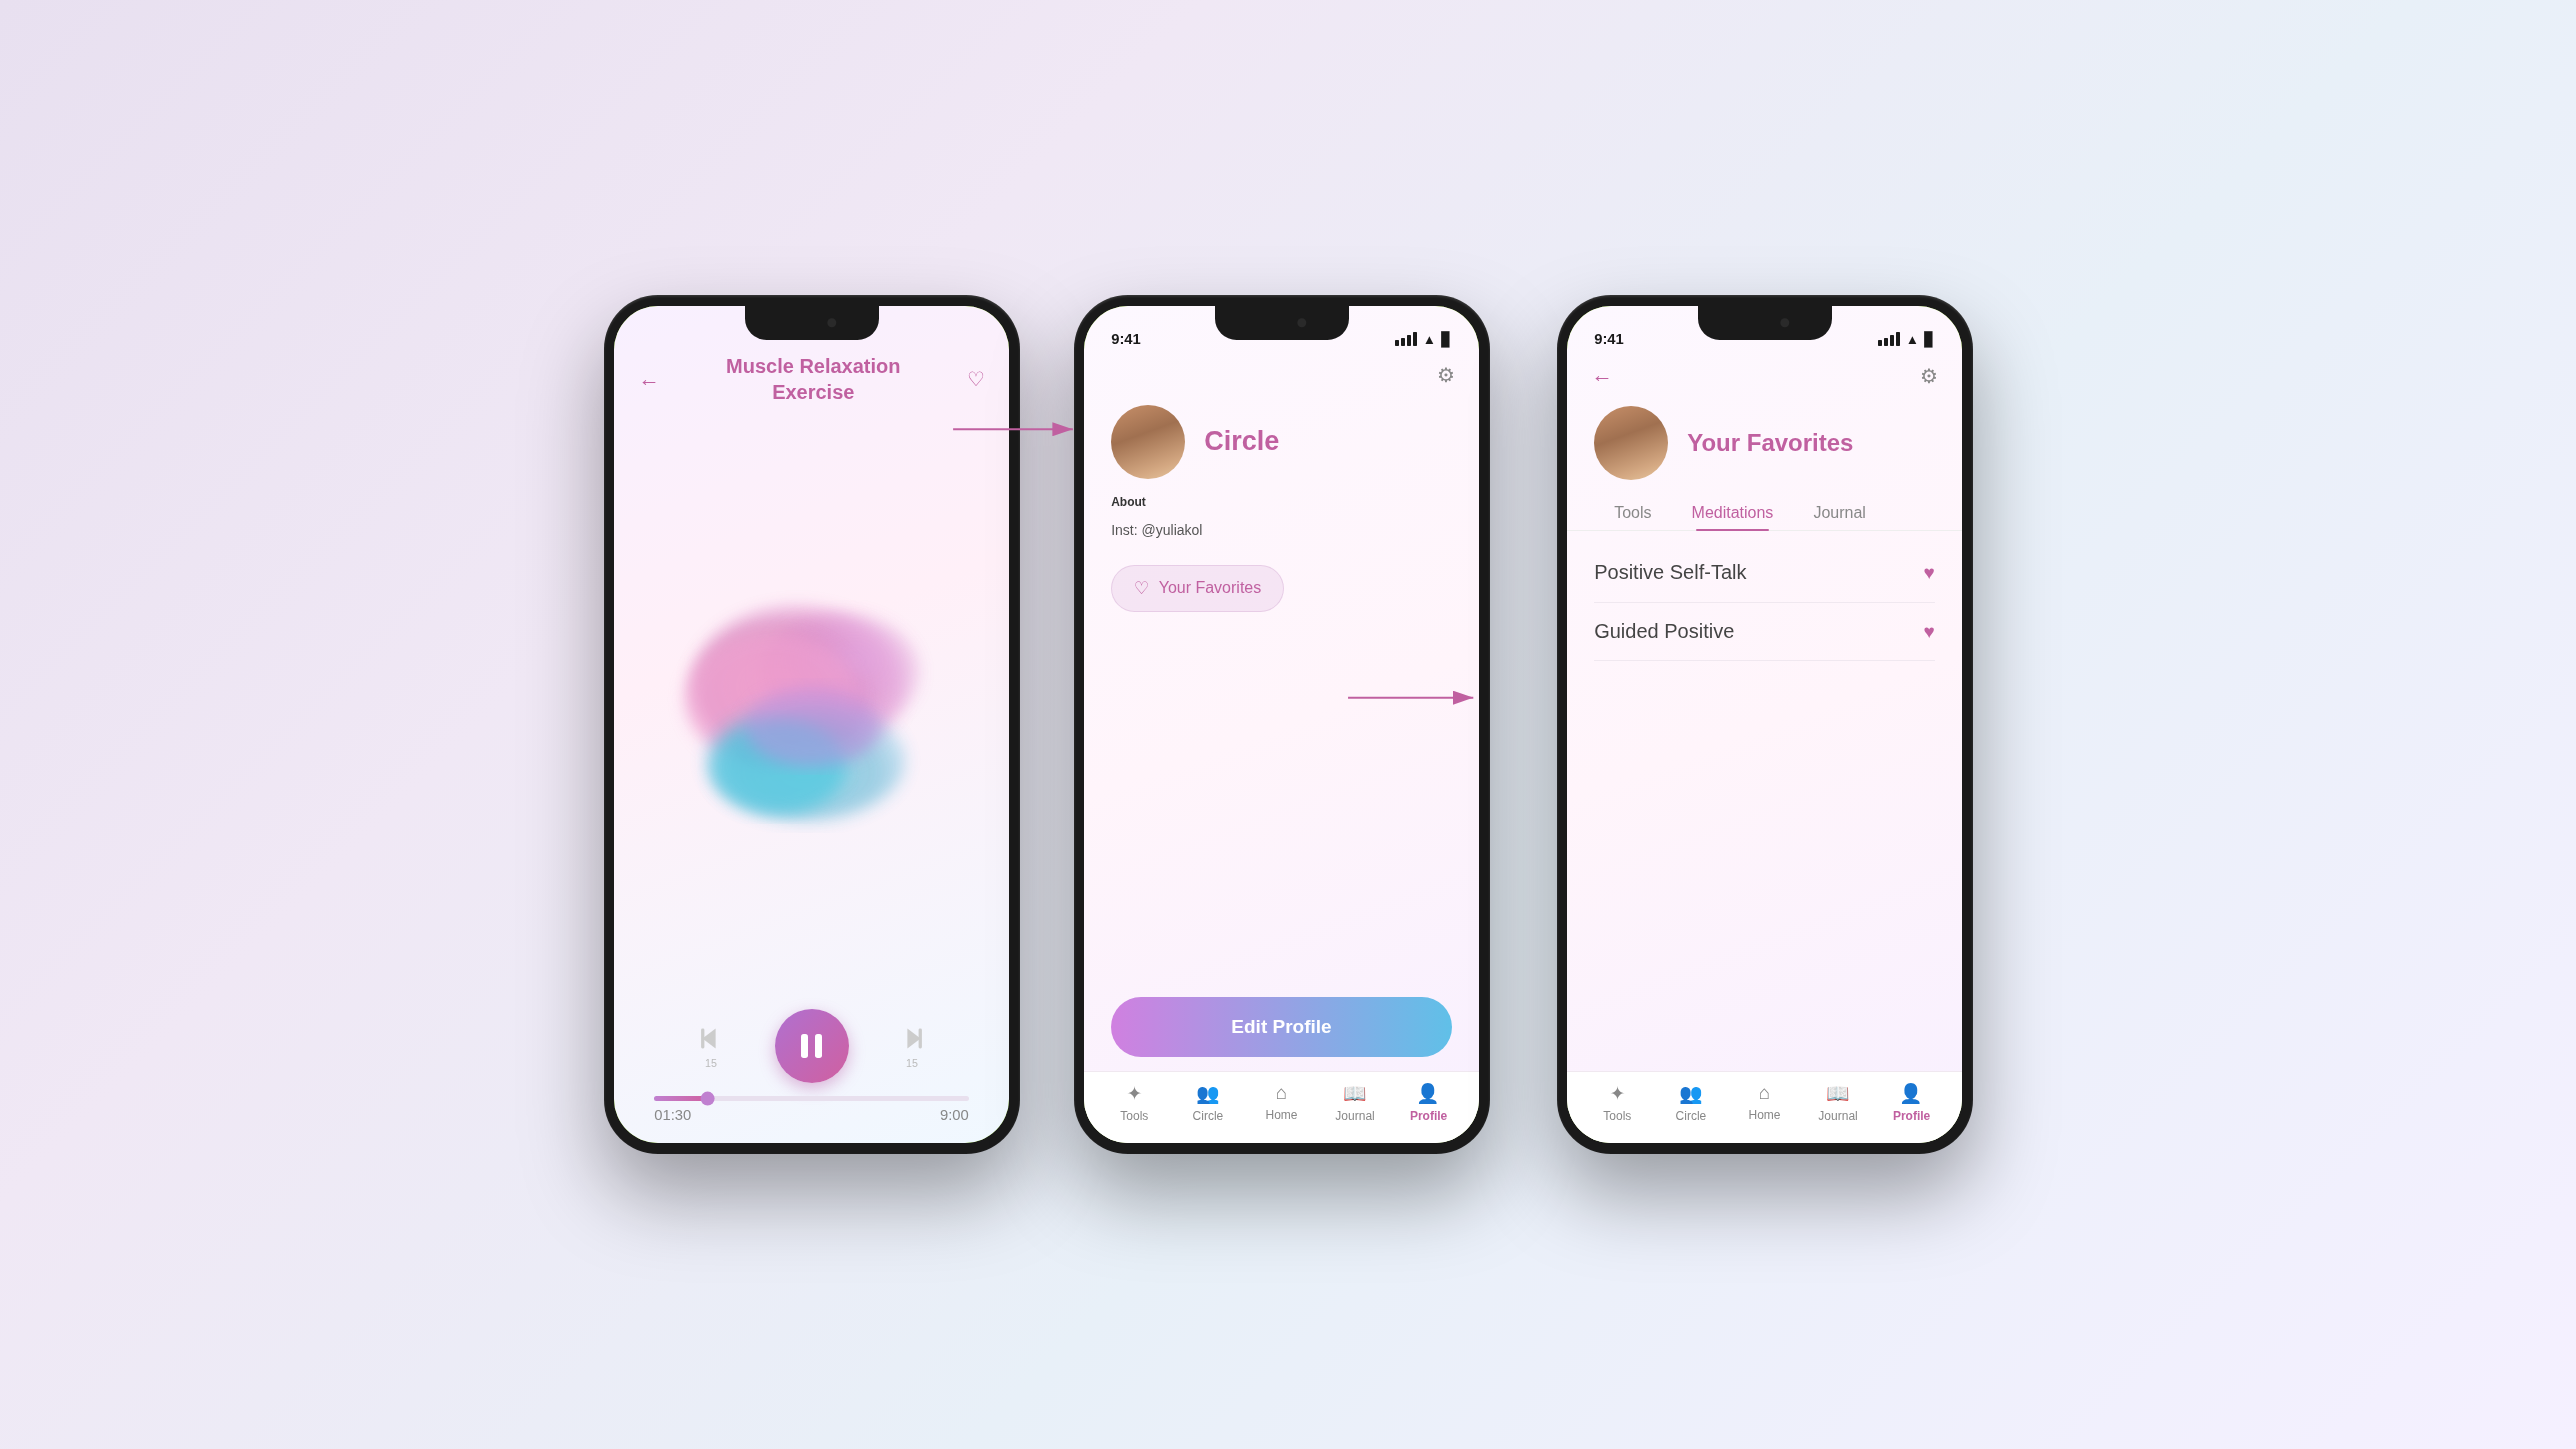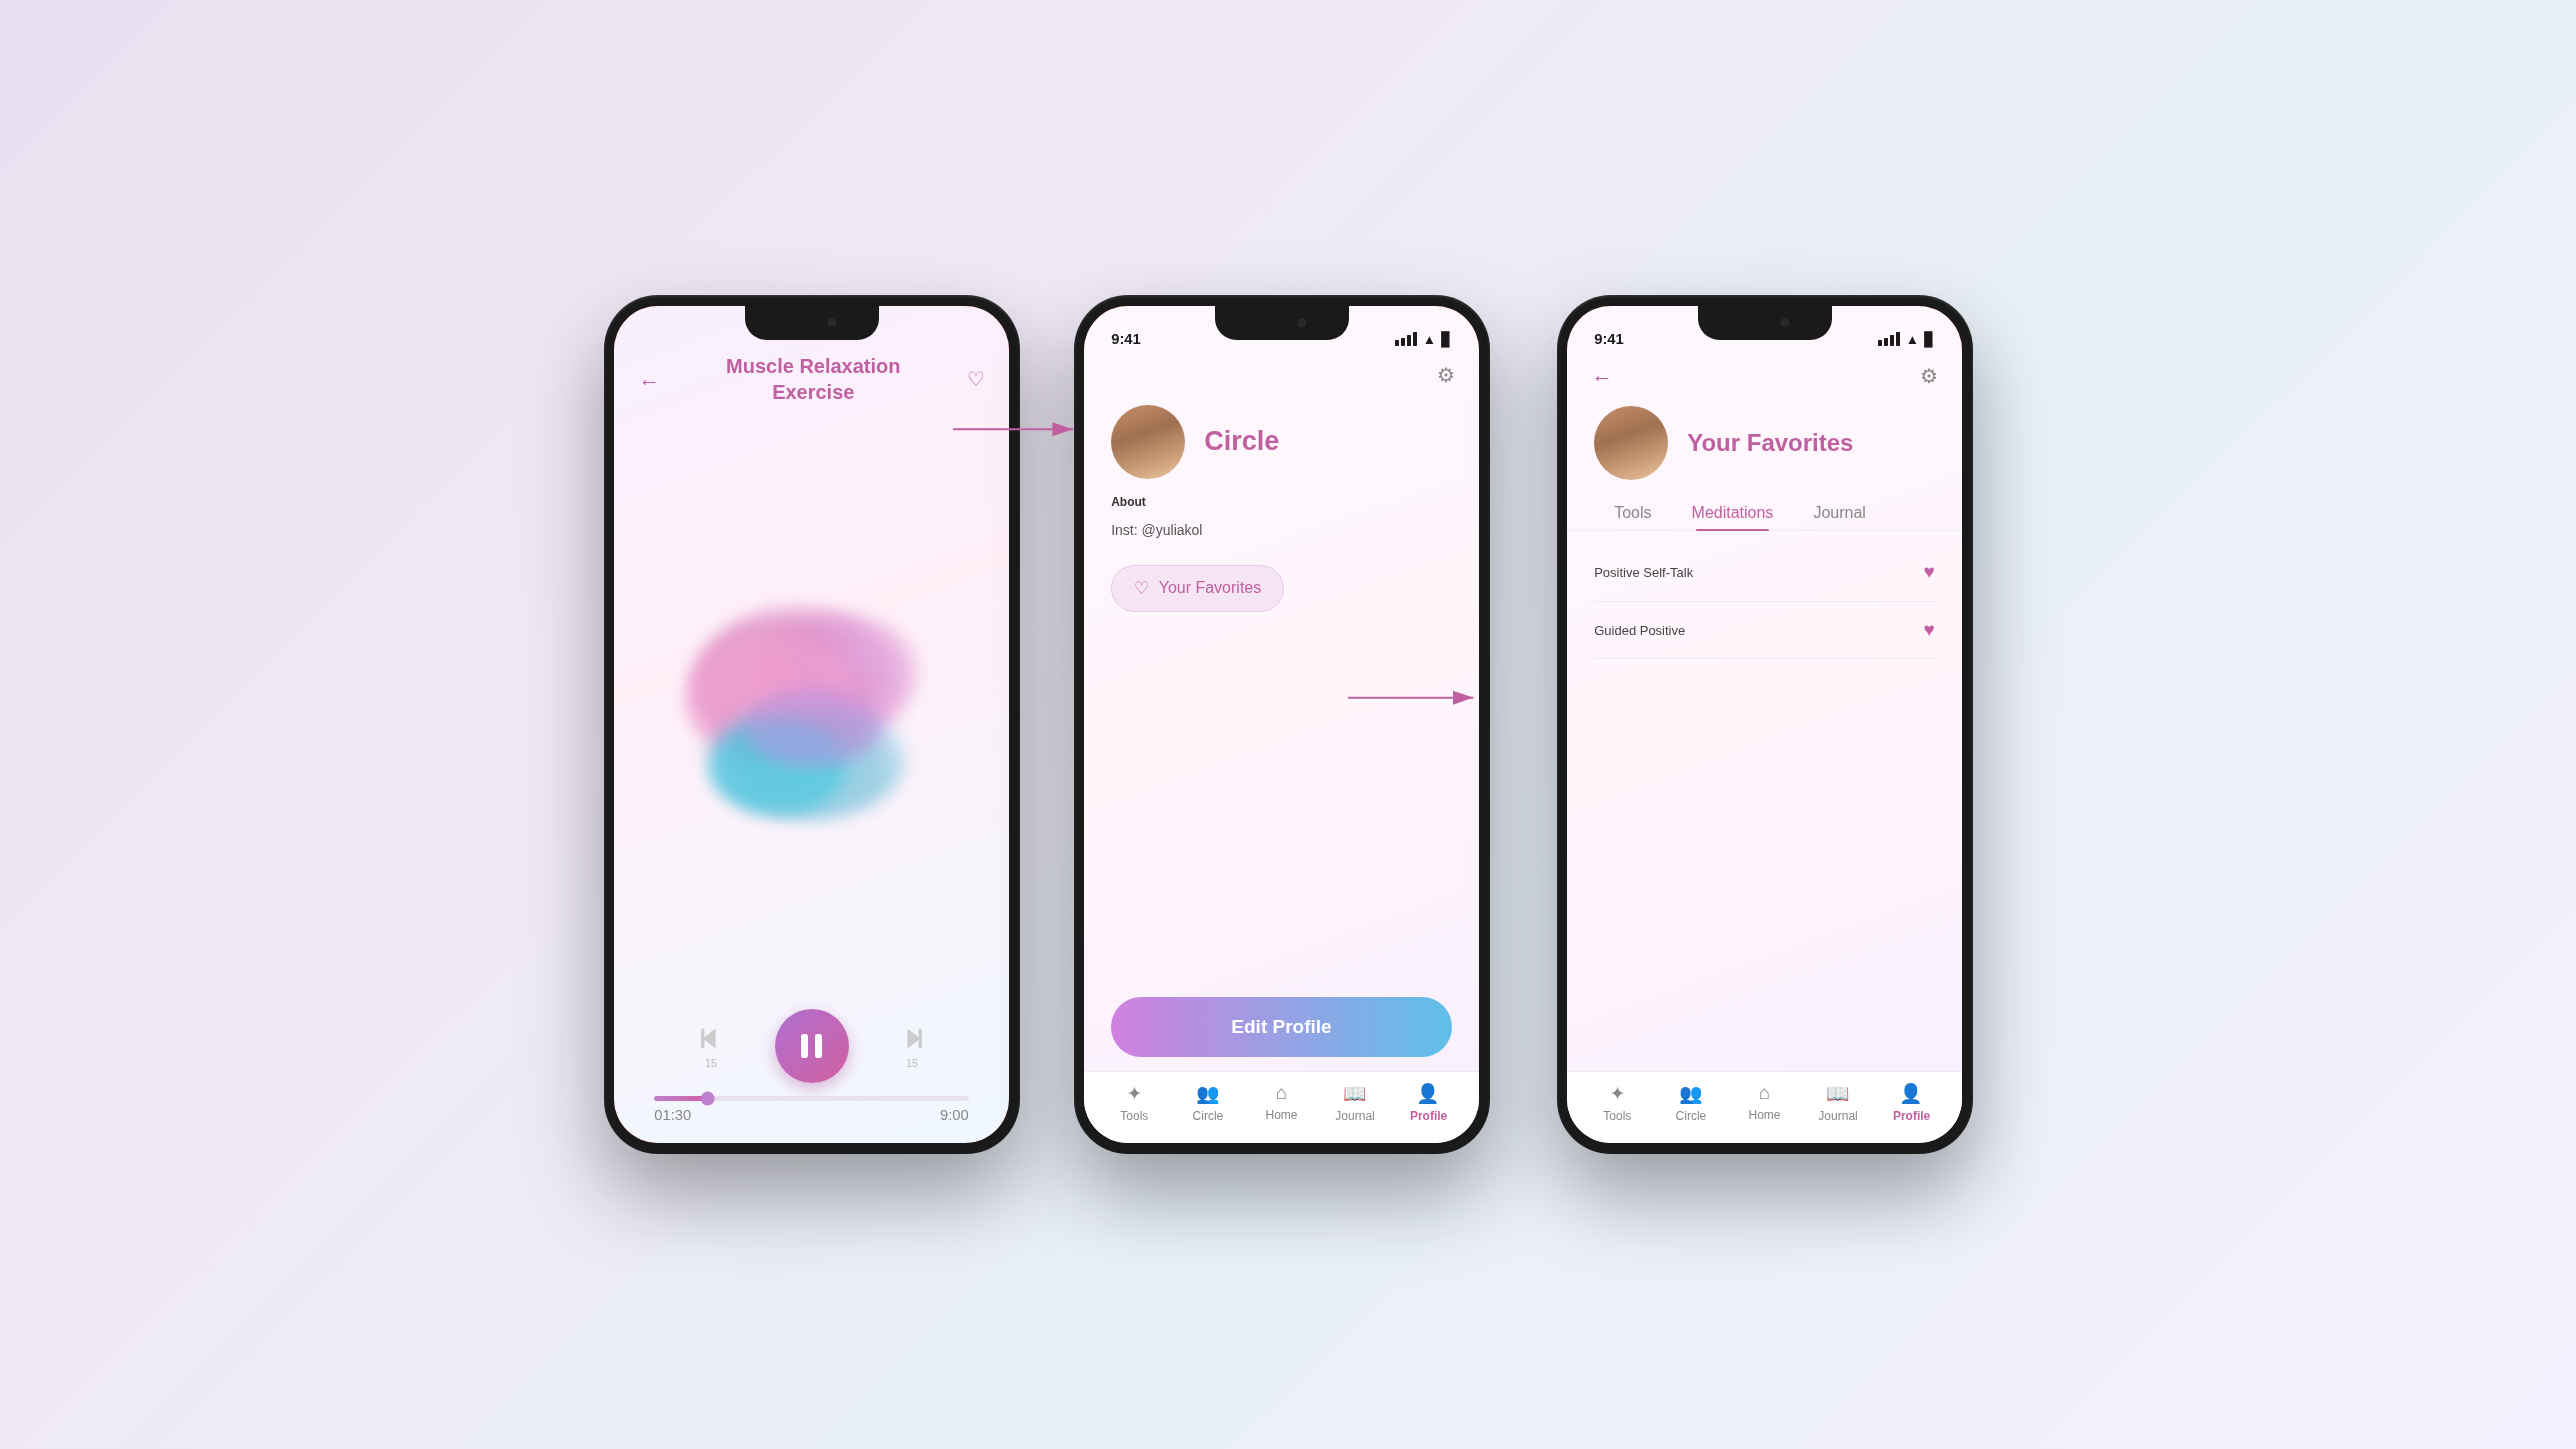--- a/index.html
+++ b/index.html
@@ -22,21 +22,21 @@
       background: #1a1a1a;
       border-radius: 54px;
       padding: 10.7px;
       box-shadow: 0 40px 81px rgba(0,0,0,0.35), inset 0 1.3px 2.7px rgba(255,255,255,0.15);
       position: relative;
       flex-shrink: 0;
     }
     .phone-inner {
       width: 100%;
       height: 100%;
-      background: #ef4444;
+      background: #84cc16;
       border-radius: 44px;
       overflow: hidden;
       position: relative;
       display: flex;
       flex-direction: column;
     }
     .notch {
       position: absolute;
       top: 0;
       left: 50%;
@@ -379,21 +379,21 @@
       gap: 0;
     }
     .fav-item {
       display: flex;
       justify-content: space-between;
       align-items: center;
       padding: 17.4px 0;
       border-bottom: 0.7px solid #f0e8f0;
     }
     .fav-item-name {
-      font-size: 13px;
+      font-size: 20px;
       color: #444;
     }
     .fav-heart { font-size: 19px; color: #c060a0; }
 
     
     .phones-row {
       display: flex;
       align-items: center;
       gap: 0;
       position: relative;

